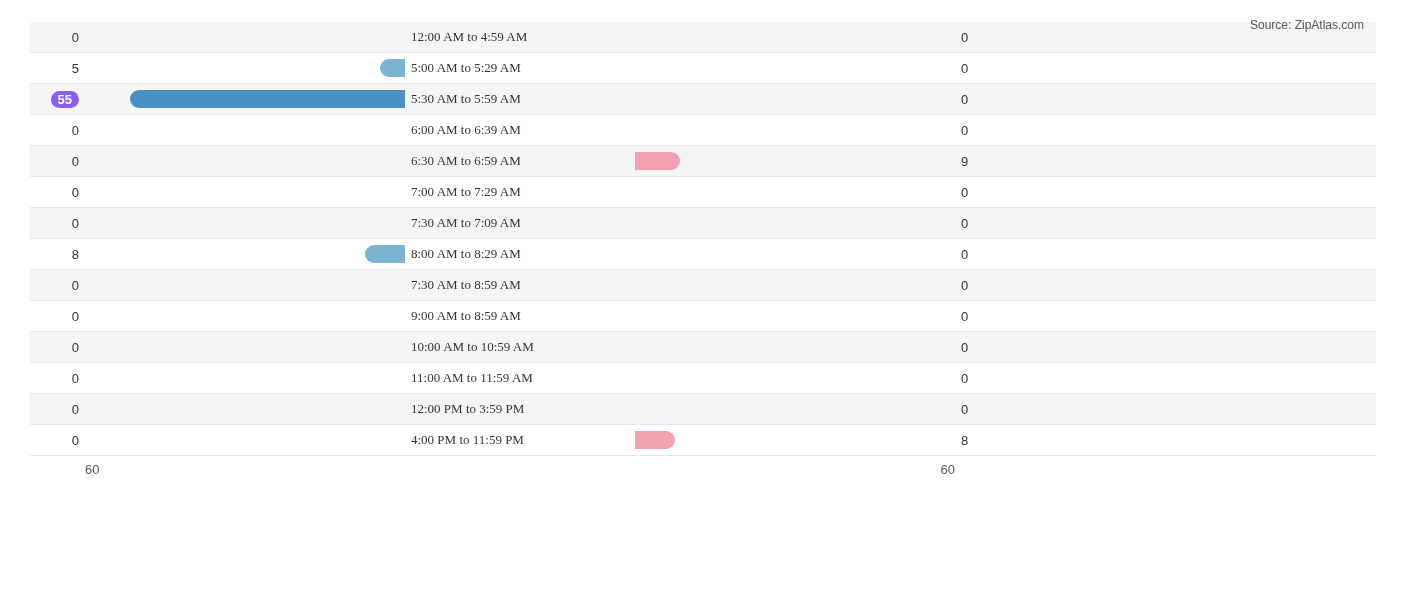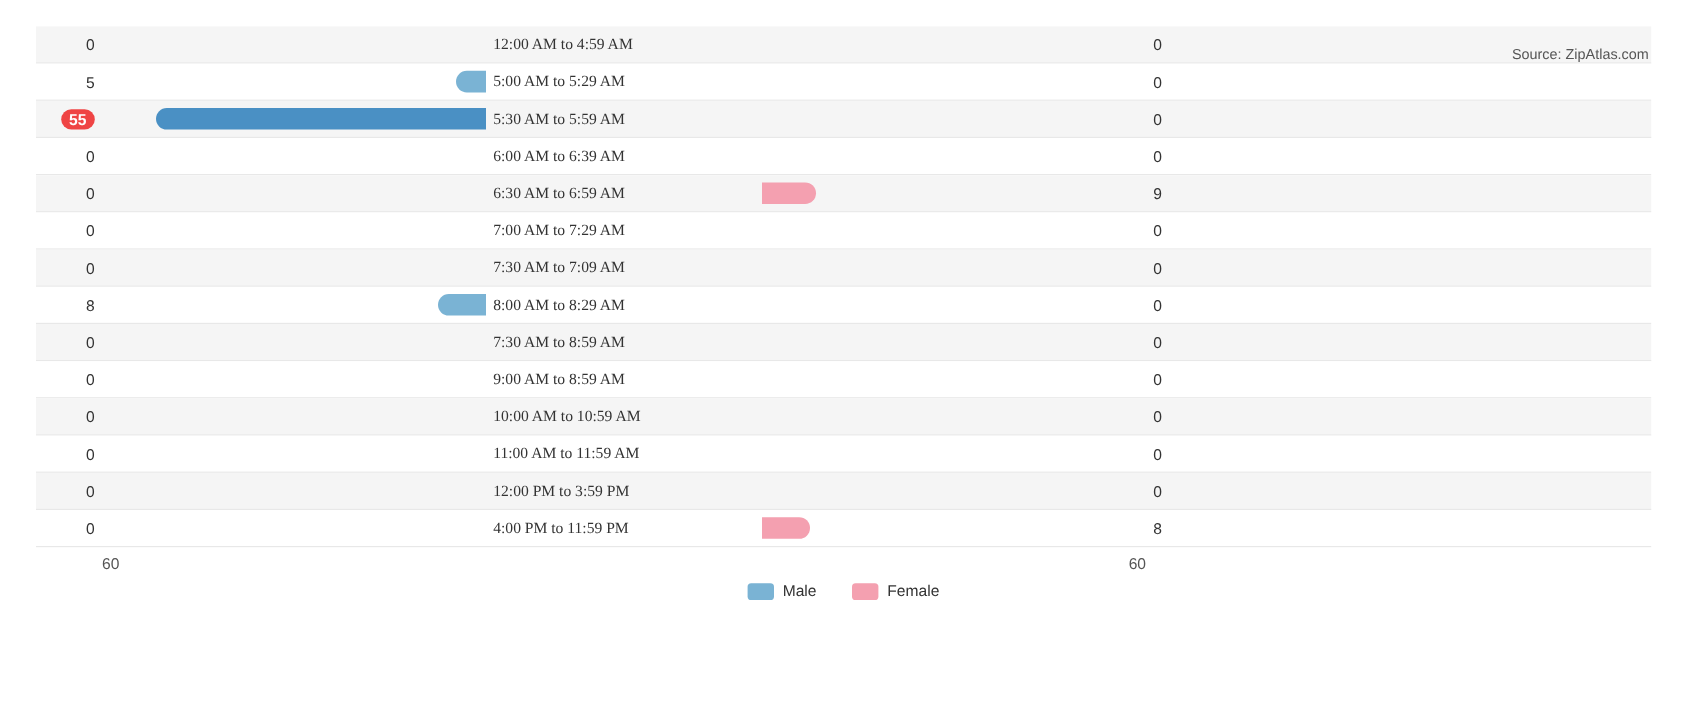--- a/index.html
+++ b/index.html
@@ -20,24 +20,23 @@
       font-size: 17px;
       font-weight: bold;
       color: #222;
       text-align: center;
       margin-bottom: 8px;
       letter-spacing: 0.5px;
     }
     .source-text {
       position: absolute;
       top: 18px;
-      right: 32px;
+      right: 42px;
       font-size: 12px;
       color: #555;
-      margin-top: 20px;
     }
     .rows-area {
       display: flex;
       flex-direction: column;
       gap: 0px;
       margin-top: 4px;
     }
     .bar-row {
       display: flex;
       align-items: center;
@@ -139,21 +138,21 @@
       gap: 7px;
       font-size: 13px;
       color: #333;
     }
     .legend-box {
       width: 22px;
       height: 14px;
       border-radius: 3px;
     }
     .highlighted-value {
-      background: #ef4444;
+      background: #8b5cf6;
       color: #fff;
       border-radius: 10px;
       padding: 1px 7px;
       font-size: 13px;
       font-weight: bold;
     }
   </style>
 </head>
 <body>
 
@@ -321,23 +320,13 @@
     <div class="axis-left-spacer"></div>
     <div class="axis-left">
       <span>60</span>
     </div>
     <div class="axis-center-spacer"></div>
     <div class="axis-right">
       <span>60</span>
     </div>
   </div>
 
-  <div class="legend">
-    <div class="legend-item">
-      <div class="legend-box" style="background:#7ab3d4;"></div>
-      <span>Male</span>
-    </div>
-    <div class="legend-item">
-      <div class="legend-box" style="background:#f4a0b0;"></div>
-      <span>Female</span>
-    </div>
-  </div>
 </div>
 
 </body></html>

